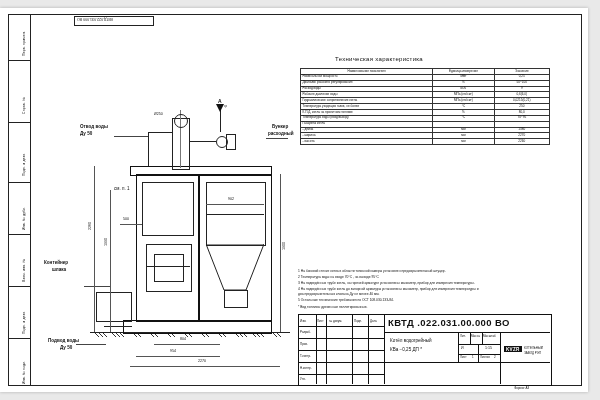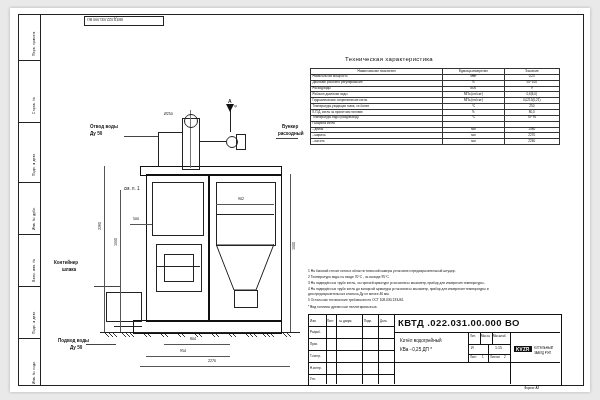--- a/index.html
+++ b/index.html
@@ -3,23 +3,24 @@
 <meta charset="utf-8">
 <style>
   html,body{margin:0;padding:0;}
   body{
     width:600px;height:400px;
     background:#e9e9e9;
     font-family:"Liberation Sans", sans-serif;
     overflow:hidden;
   }
   #sheet{
-    position:absolute;left:10px;top:8px;width:580px;height:384px;
+    position:absolute;left:0;top:8px;width:580px;height:384px;
     background:#ffffff;
     box-shadow:0 0 3px rgba(0,0,0,.25);
+    padding-left:8px;
   }
   .frame{
     position:absolute;left:8px;top:6px;right:6px;bottom:6px;
     border:1.2px solid #222;
   }
   .inner-left{
     position:absolute;left:8px;top:6px;width:22px;bottom:6px;
     border-right:1px solid #222;
   }
   

